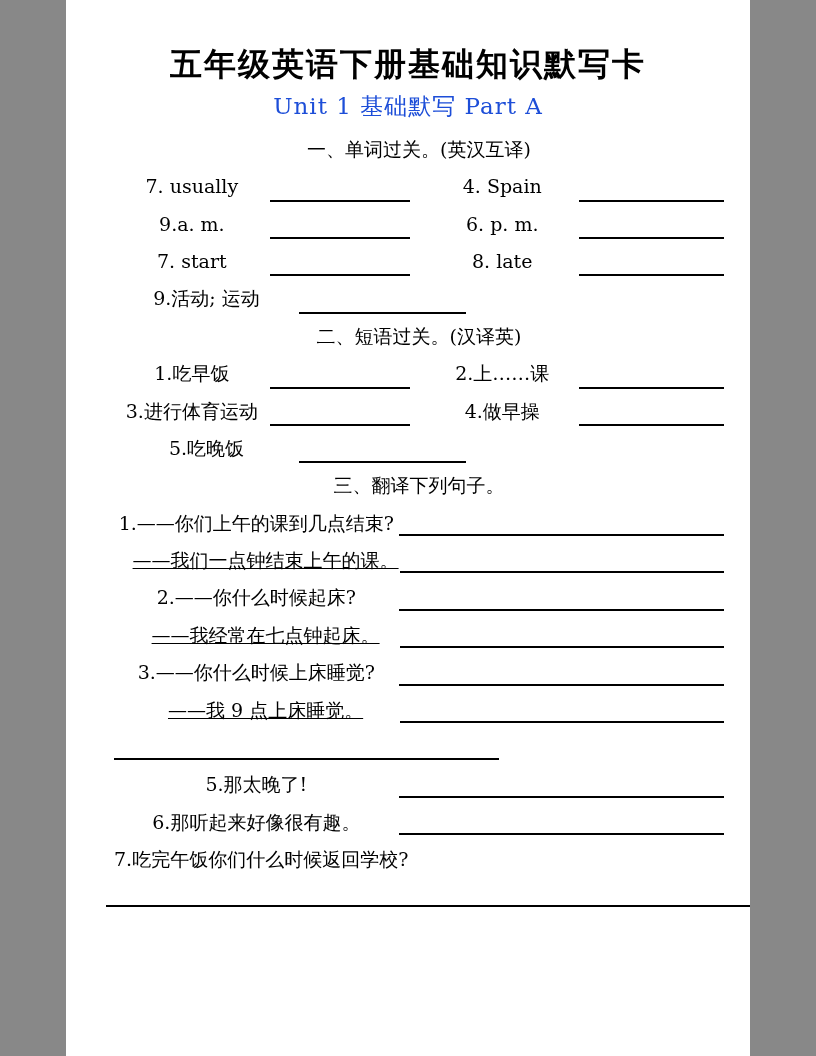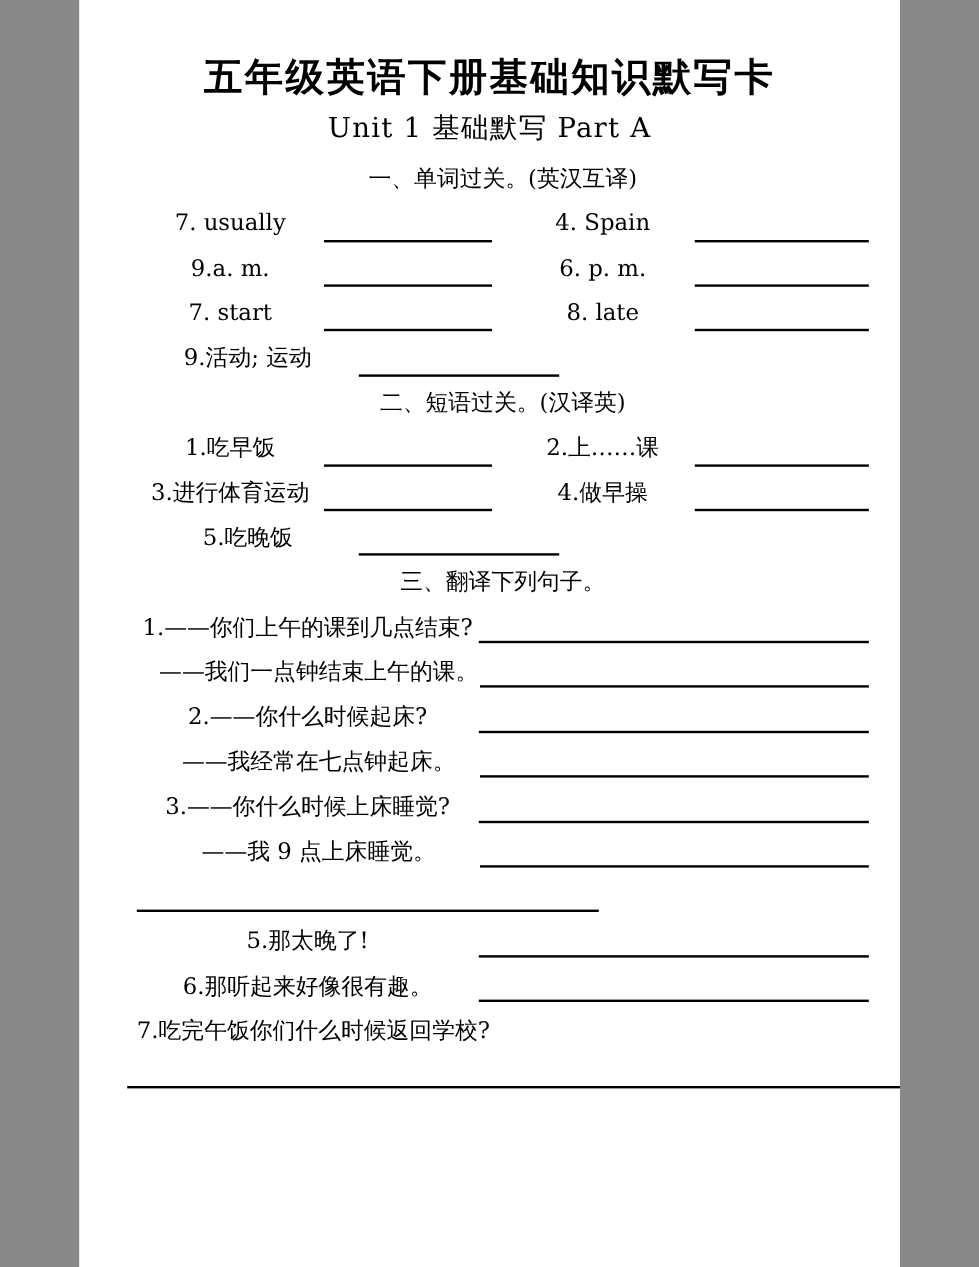--- a/index.html
+++ b/index.html
@@ -60,37 +60,37 @@
     margin-bottom: 4px;
     height: 0;
   }
   
   .l1 { width: 185px; }
   .b1 { width: 167px; }
   .l2 { width: 183px; margin-left: 15px; }
   .b2 { width: 172px; }
   
   .sl { width: 337px; }
-  .sl.indent { padding-left: 17px; width: 320px; }
+  .sl.indent { padding-left: 17px; width: 320px; text-decoration: underline; }
   .sb { width: 385px; margin-bottom: 6px; }
   .final-line {
     margin-left: -8px;
     width: 748px;
     border-bottom: 2px solid #000;
     height: 0;
     margin-top: 26px;
   }
 </style>
 </head>
 <body>
 
 <div class="page">
 
   <h1 class="doc-title">五年级英语下册基础知识默写卡</h1>
-  <h2 class="doc-subtitle" style="color: #000000;">Unit 1 基础默写 Part A</h2>
+  <h2 class="doc-subtitle" style="color: #1d4ed8;">Unit 1 基础默写 Part A</h2>
 
   <div class="content">
 
     <p class="sec-head">一、单词过关。(英汉互译)</p>
 
     <div class="row">
       <span class="lbl l1">7. usually</span>
       <span class="blank b1"></span>
       <span class="lbl l2">4. Spain</span>
       <span class="blank b2"></span>

